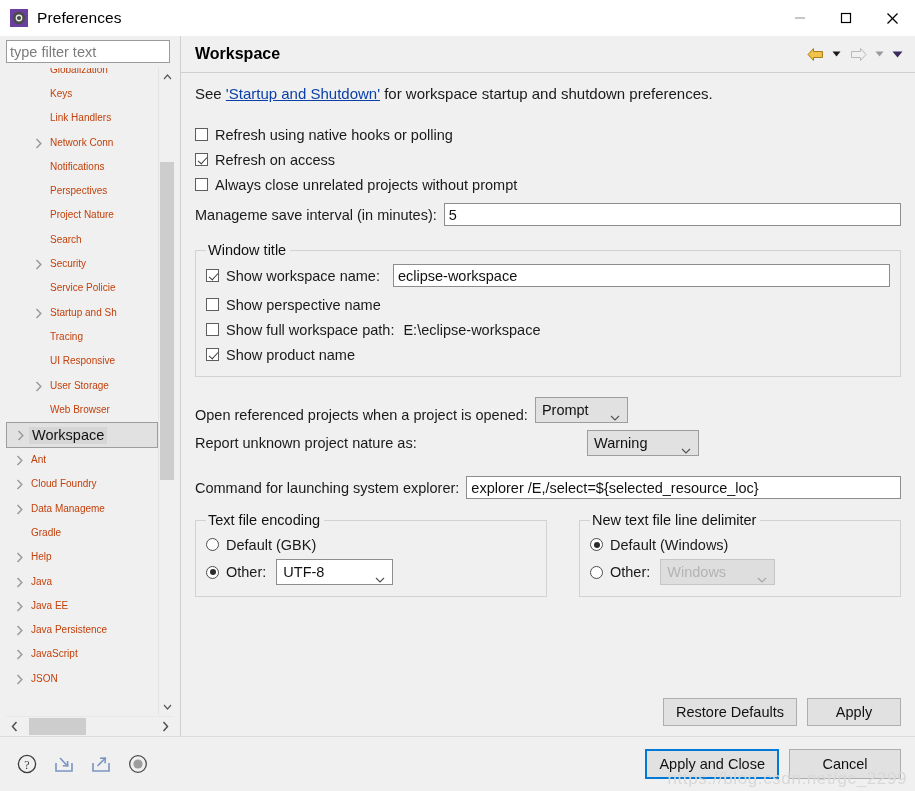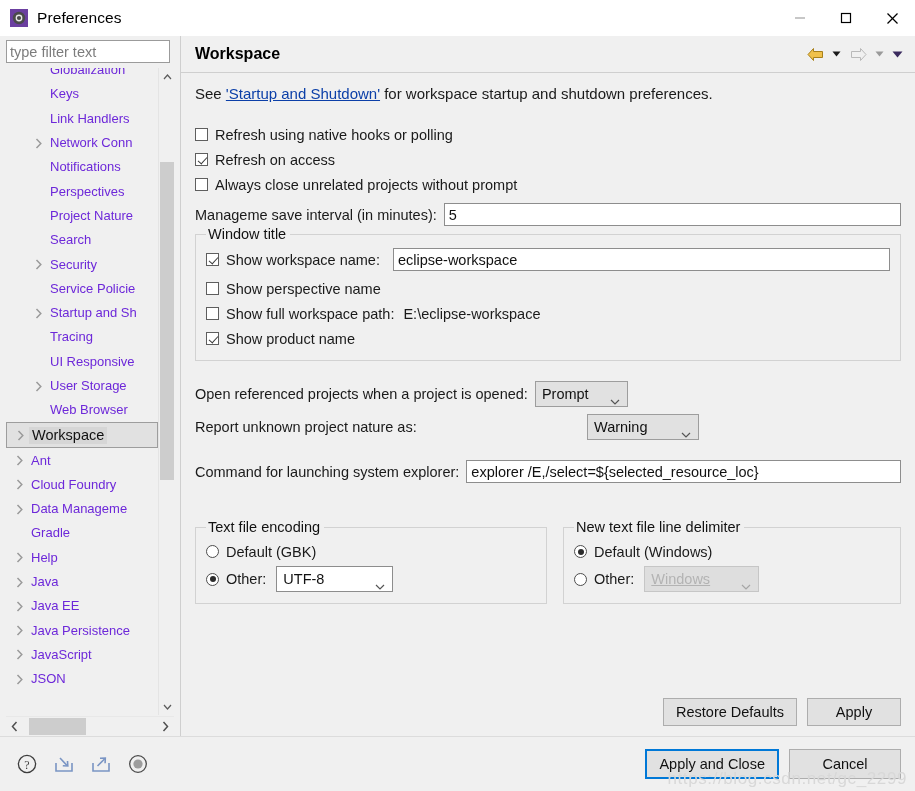--- a/index.html
+++ b/index.html
@@ -98,22 +98,22 @@
     position: absolute;
     left: 0; top: 0; right: 16px; bottom: 21px;
     overflow: hidden;
   }
   .tree-list { position: relative; }
   .tree-item {
     height: 24.3px;
     display: flex;
     align-items: center;
     white-space: nowrap;
-    font-size: 13px;
-    color: #6d28d9;
+    font-size: 10px;
+    color: #c2410c;
   }
   .tw {
     width: 16px; height: 16px;
     flex: 0 0 16px;
     display: flex; align-items: center; justify-content: center;
   }
   .tw svg { display: block; }
   .tree-label {
     padding: 1px 3px 2px 3px;
     line-height: 1;
@@ -313,21 +313,21 @@
   }
   .sel-wrap { position: relative; display: inline-block; }
   .sel-wrap .caret {
     position: absolute;
     right: 8px; top: 50%;
     margin-top: -2px;
     pointer-events: none;
     color: #555;
   }
   .sel.white { background: #fff; border: 1px solid #8d8d8d; }
-  .sel.disabled { color: #9a9a9a; background: #d7d7d7; border-color: #b5b5b5; text-decoration: underline; }
+  .sel.disabled { color: #9a9a9a; background: #d7d7d7; border-color: #b5b5b5; }
   .sel-wrap.disabled .caret { color: #a6a6a6; }
 
   .btn {
     height: 28px;
     min-width: 86px;
     border: 1px solid #adadad;
     background: #e1e1e1;
     font-family: inherit;
     font-size: 14.5px;
     color: #111;
@@ -671,21 +671,21 @@
               <span class="cb"></span>
               <span>Always close unrelated projects without prompt</span>
             </div>
           </div>
 
         <div class="field-row">
           <span class="lbl">Manageme save interval (in minutes):</span>
           <input class="txt" style="flex: 1 1 auto; min-width: 0px;" type="text" value="5">
         </div>
 
-        <fieldset class="group" style="">
+        <fieldset class="group" style="margin-top:16px;">
           <legend>Window title</legend>
 
           <div class="field-row" style="margin-top:2px;">
             <div class="chk-row" style="height:auto;">
               <span class="cb checked"></span>
               <span>Show workspace name:</span>
             </div>
             <input class="txt" style="flex: 1 1 auto; min-width: 0px; margin-left: 13px;" type="text" value="eclipse-workspace">
           </div>
 
@@ -699,21 +699,21 @@
             <span>Show full workspace path:</span>
             <span style="margin-left:9px;">E:\eclipse-workspace</span>
           </div>
 
           <div class="chk-row">
             <span class="cb checked"></span>
             <span>Show product name</span>
           </div>
         </fieldset>
 
-        <div class="field-row" style="margin-top:20px;">
+        <div class="field-row" style="margin-top:20px;align-items:flex-end;">
           <span class="lbl">Open referenced projects when a project is opened:</span>
           <span class="sel-wrap">
             <select class="sel" style="width:93px;">
               <option>Prompt</option>
             </select>
             <span class="caret">
               <svg width="10" height="6" viewBox="0 0 10 6">
                   <polyline points="1,1 5,5 9,1" fill="none" stroke="#555" stroke-width="1.2"></polyline>
                 </svg>
             </span>
@@ -732,21 +732,21 @@
                 </svg>
             </span>
           </span>
         </div>
 
         <div class="field-row" style="margin-top:20px;">
           <span class="lbl">Command for launching system explorer:</span>
           <input class="txt" style="flex: 1 1 auto; min-width: 0px;" type="text" value="explorer /E,/select=${selected_resource_loc}">
         </div>
 
-        <div style="display:flex; gap:16px; margin-top:36px;justify-content:center;">
+        <div style="display:flex; gap:32px; margin-top:13px;justify-content:center;">
           <fieldset class="group" style="flex:0 0 352px;">
             <legend>Text file encoding</legend>
             <div class="chk-row">
               <span class="rb"></span>
               <span>Default (GBK)</span>
             </div>
             <div class="chk-row" style="height:30px;">
               <span class="rb checked"></span>
               <span>Other:</span>
               <span class="sel-wrap" style="margin-left:10px;">

